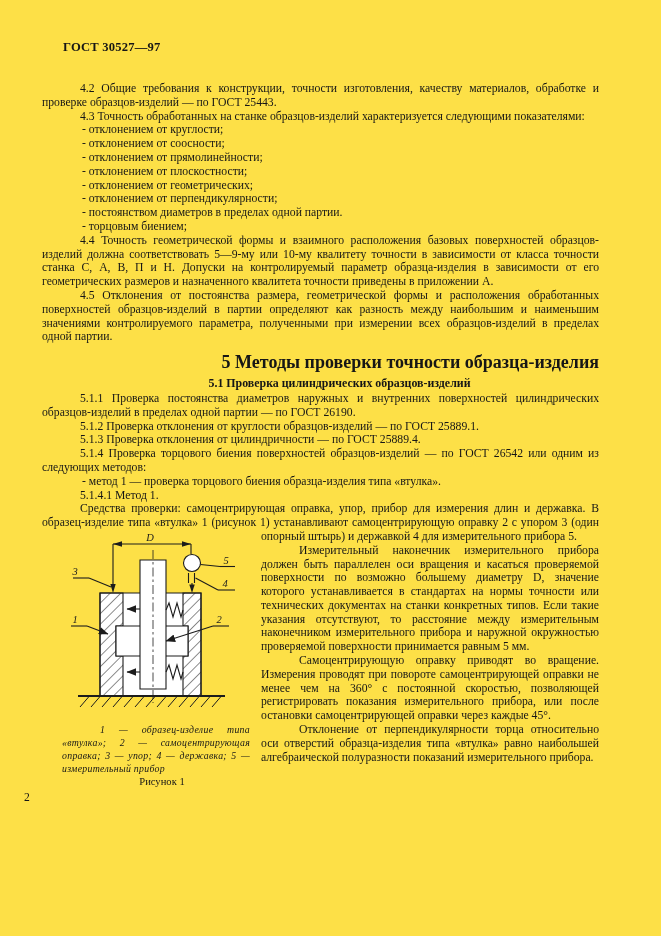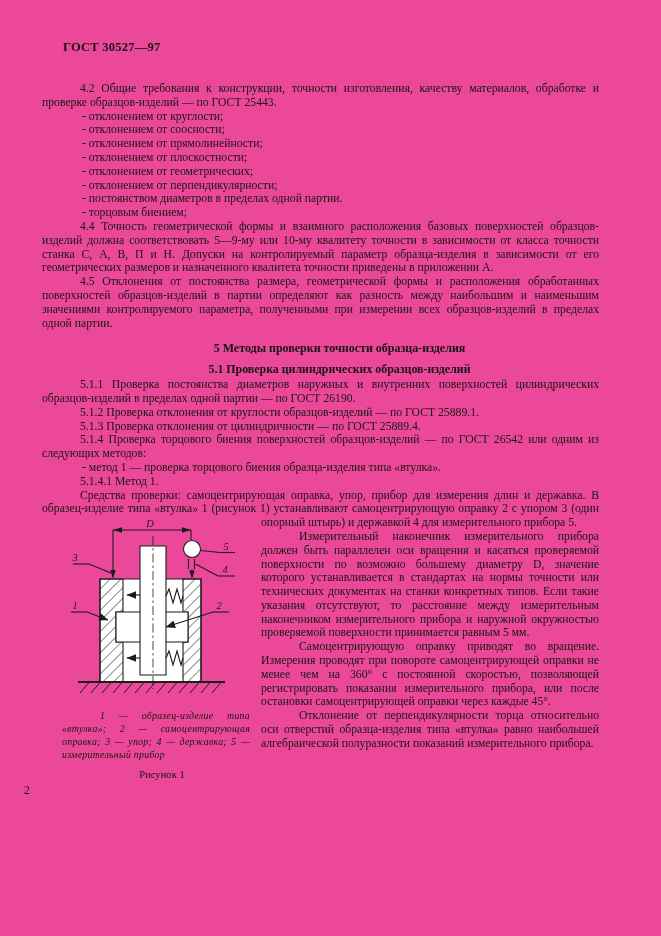--- a/index.html
+++ b/index.html
@@ -1,67 +1,68 @@
 <!DOCTYPE html>
 <html lang="ru"><head>
 <meta charset="utf-8">
 <style>
   html,body{margin:0;padding:0;background:#e8e8e8;}
   .page{
-    position:relative;width:661px;height:936px;background:#ec4899;
+    position:relative;width:661px;height:936px;background:#fde047;
     overflow:hidden;color:#161616;
     font-family:"Liberation Serif","DejaVu Serif",serif;
   }
   .doc-header{
     margin:40px 0 0 63px;font-weight:bold;font-size:12.6px;letter-spacing:.2px;
   }
   .content{
     margin:27px 0 0 42px;width:557px;
     font-size:11.7px;line-height:13.8px;text-align:justify;
   }
   .content p{margin:0;text-indent:38px;}
   .content p.li{text-indent:40px;}
   .h5{
-    font-weight:bold;font-size:12px;line-height:15px;
-    margin:11px 0 7px 0;text-indent:38px;text-align:center;
+    font-weight:bold;font-size:18px;line-height:15px;
+    margin:11px 0 7px 0;text-indent:38px;text-align:right;
   }
   .h51{
     font-weight:bold;font-size:11.9px;margin:2px 0 1px 0;
     text-indent:38px;text-align:center;
   }
   
   .figure{
     float:left;width:216px;margin:3px 10px 2px -7px;display:block;
   }
   .figure .drawing{display:block;margin-left:18px;}
   .figure .caption{
     display:block;width:188px;margin:6px 0 0 27px;
     font-size:9.8px;line-height:13px;letter-spacing:.3px;
     text-align:justify;font-style:italic;
   }
   .figure .fig-label{
-    display:block;width:216px;margin-top:7px;text-align:center;
+    display:block;width:216px;text-align:center;
     font-size:10.6px;font-style:normal;
   }
   .page-number{
     clear:left;margin:14px 0 0 24px;font-size:11.6px;
   }
   svg line,svg path,svg rect,svg circle,svg polyline{vector-effect:non-scaling-stroke;}
   svg text{font-family:"Liberation Serif","DejaVu Serif",serif;}
 </style>
 </head>
 <body>
 
 <div class="page">
 
   <div class="doc-header">ГОСТ 30527—97</div>
 
   <div class="content">
 
     <p>4.2 Общие требования к конструкции, точности изготовления, качеству материалов, обработке и проверке образцов-изделий — по ГОСТ 25443.</p>
+    <p>4.3 Точность обработанных на станке образцов-изделий характеризуется следующими показателями:</p>
 
     <p class="li">- отклонением от круглости;</p>
     <p class="li">- отклонением от соосности;</p>
     <p class="li">- отклонением от прямолинейности;</p>
     <p class="li">- отклонением от плоскостности;</p>
     <p class="li">- отклонением от геометрических;</p>
     <p class="li">- отклонением от перпендикулярности;</p>
     <p class="li">- постоянством диаметров в пределах одной партии.</p>
     <p class="li">- торцовым биением;</p>
 

